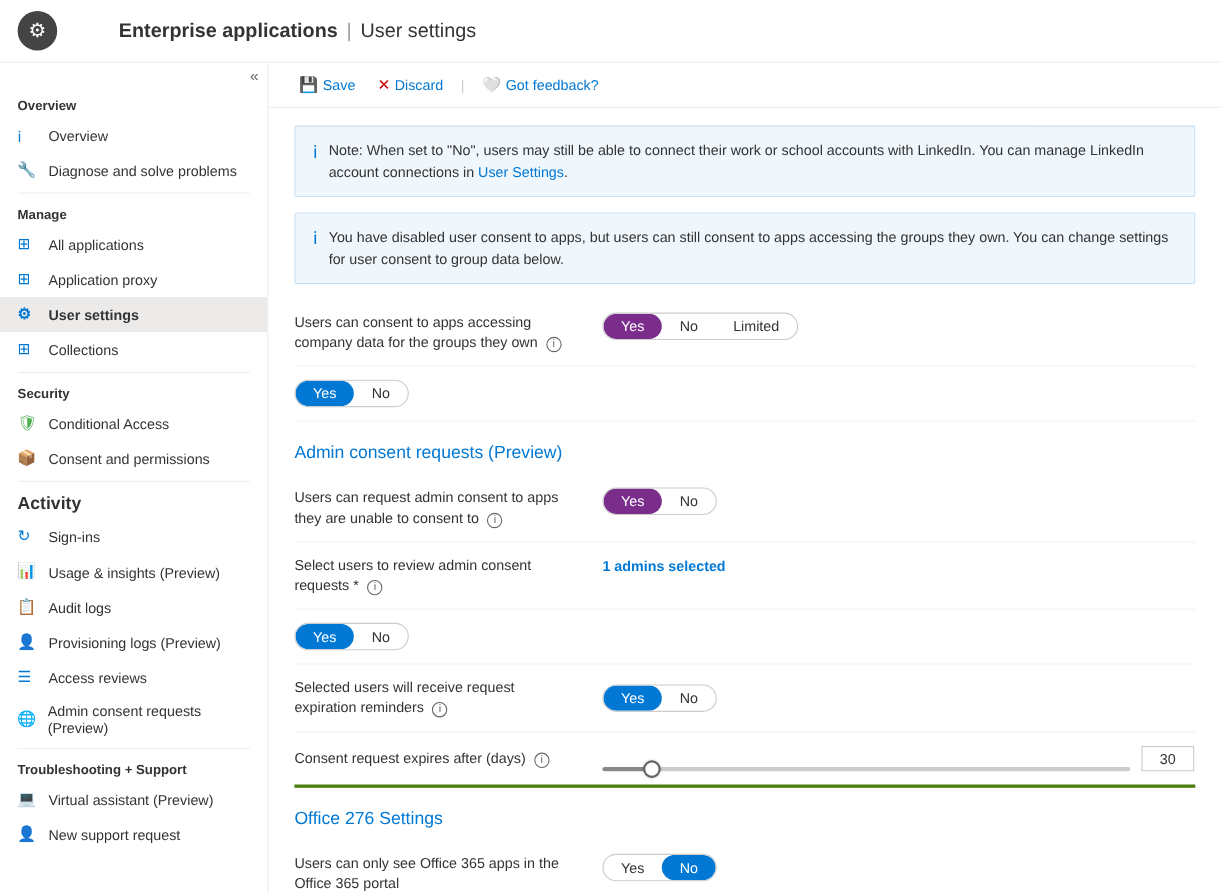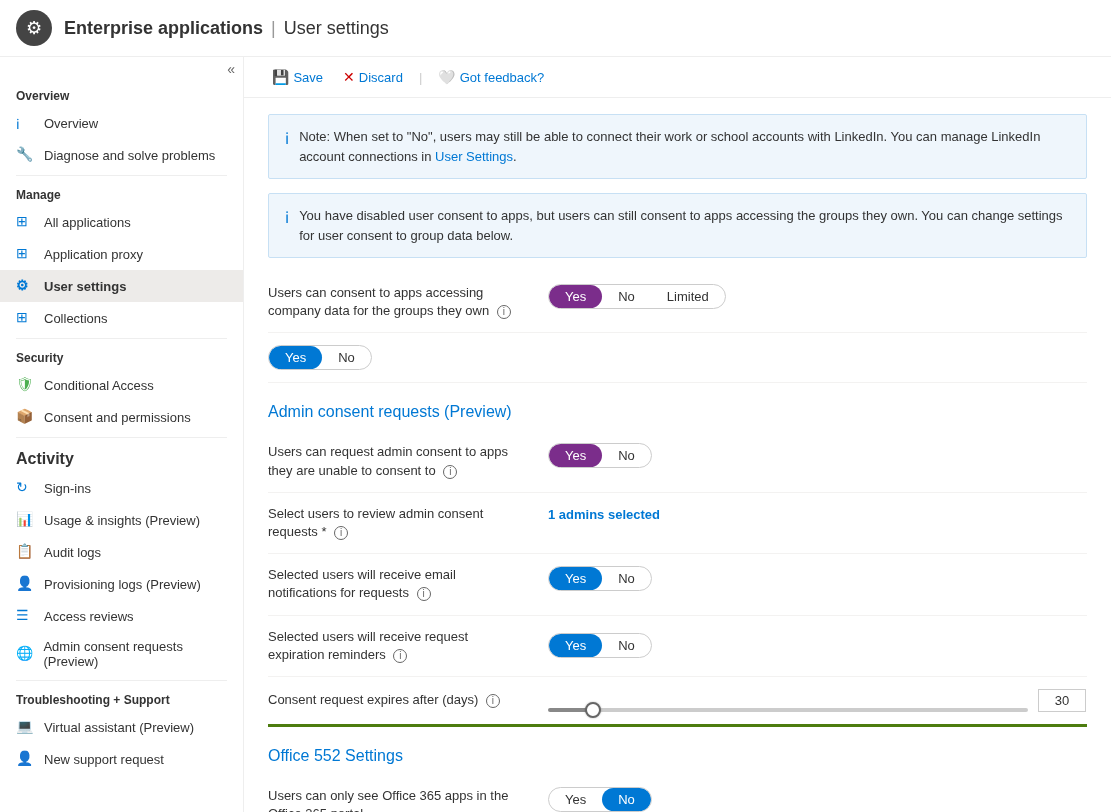--- a/index.html
+++ b/index.html
@@ -23,21 +23,21 @@
     background: #fff;
     border: 2px solid #666;
     cursor: pointer;
   }
 </style></head>
 <body>
 
 <div style="display:flex; align-items:center; padding:10px 16px; border-bottom:1px solid #eee; flex-shrink:0;">
   <div style="width:36px; height:36px; margin-right:12px; background:#444; border-radius:50%; display:flex; align-items:center; justify-content:center; color:#fff; font-size:18px;">⚙</div>
   <div>
-    <div style="display:flex; align-items:flex-start; gap:8px;">
+    <div style="display:flex; align-items:flex-start; gap:8px;margin-left:44px;">
       <span style="font-size:18px; font-weight:600; color:#333;">Enterprise applications</span>
       <span style="font-size:18px; color:#999;">|</span>
       <span style="font-size:18px; font-weight:400; color:#333;">User settings</span>
     </div>
   </div>
 </div>
 
 <div style="display:flex; flex:1; overflow:hidden;">
 
   <div style="width:244px; min-width:244px; border-right:1px solid #eee; overflow-y:auto; background:#fff; flex-shrink:0;">
@@ -204,24 +204,20 @@
 
       <div style="display:flex; align-items:flex-start; padding:12px 0; border-bottom:1px solid #f3f2f1; gap:20px;">
         <div style="flex:0 0 260px; max-width:260px; font-size:13px; color:#333; line-height:1.4;">
           <span>Select users to review admin consent requests *</span>
           <span style="display:inline-flex; align-items:center; justify-content:center; width:14px; height:14px; border-radius:50%; border:1px solid #666; color:#666; font-size:10px; cursor:pointer; margin-left:4px;">i</span>
         </div>
         <a href="#" style="color:#0078d4; text-decoration:none; font-size:13px; margin-top:2px;font-weight:bold;">1 admins selected</a>
       </div>
 
       <div style="display:flex; align-items:flex-start; padding:12px 0; border-bottom:1px solid #f3f2f1; gap:20px;">
-        <div style="flex:0 0 260px; max-width:260px; font-size:13px; color:#333; line-height:1.4;">
-          <span>Selected users will receive email notifications for requests</span>
-          <span style="display:inline-flex; align-items:center; justify-content:center; width:14px; height:14px; border-radius:50%; border:1px solid #666; color:#666; font-size:10px; cursor:pointer; margin-left:4px;">i</span>
-        </div>
         <div style="display:flex; background:#fff; border:1px solid #ccc; border-radius:20px; overflow:hidden;">
           <button style="padding:4px 16px; border:none; cursor:pointer; font-size:13px; background:#0078d4; color:#fff; border-radius:20px;">Yes</button>
           <button style="padding:4px 16px; border:none; cursor:pointer; font-size:13px; background:transparent; color:#333;">No</button>
         </div>
       </div>
 
       <div style="display:flex; align-items:center; padding:12px 0; border-bottom:1px solid #f3f2f1; gap:20px;">
         <div style="flex:0 0 260px; max-width:260px; font-size:13px; color:#333; line-height:1.4;">
           <span>Selected users will receive request expiration reminders</span>
           <span style="display:inline-flex; align-items:center; justify-content:center; width:14px; height:14px; border-radius:50%; border:1px solid #666; color:#666; font-size:10px; cursor:pointer; margin-left:4px;">i</span>
@@ -236,21 +232,21 @@
         <div style="flex:0 0 260px; max-width:260px; font-size:13px; color:#333; line-height:1.4;">
           <span>Consent request expires after (days)</span>
           <span style="display:inline-flex; align-items:center; justify-content:center; width:14px; height:14px; border-radius:50%; border:1px solid #666; color:#666; font-size:10px; cursor:pointer; margin-left:4px;">i</span>
         </div>
         <div style="display:flex; align-items:flex-end; gap:10px; flex:1;">
           <input type="range" min="1" max="365" value="30" style="appearance: none; width: 480px; height: 4px; background: linear-gradient(to right, rgb(136, 136, 136) 0%, rgb(136, 136, 136) 8.2%, rgb(204, 204, 204) 8.2%, rgb(204, 204, 204) 100%); border-radius: 2px; outline: none; cursor: pointer;">
           <div style="border:1px solid #ccc; padding:3px 8px; font-size:13px; min-width:48px; text-align:center;">30</div>
         </div>
       </div>
 
-      <div style="font-size:16px; color:#0078d4; font-weight:400; margin:20px 0 10px 0;">Office 552 Settings</div>
+      <div style="font-size:16px; color:#0078d4; font-weight:400; margin:20px 0 10px 0;">Office 276 Settings</div>
 
       <div style="display:flex; align-items:flex-start; padding:12px 0; border-bottom:1px solid #f3f2f1; gap:20px;">
         <div style="flex:0 0 260px; max-width:260px; font-size:13px; color:#333; line-height:1.4;">
           <span>Users can only see Office 365 apps in the Office 365 portal</span>
           
         </div>
         <div style="display:flex; background:#fff; border:1px solid #ccc; border-radius:20px; overflow:hidden;">
           <button style="padding:4px 16px; border:none; cursor:pointer; font-size:13px; background:transparent; color:#333;">Yes</button>
           <button style="padding:4px 16px; border:none; cursor:pointer; font-size:13px; background:#0078d4; color:#fff; border-radius:20px;">No</button>
         </div>

